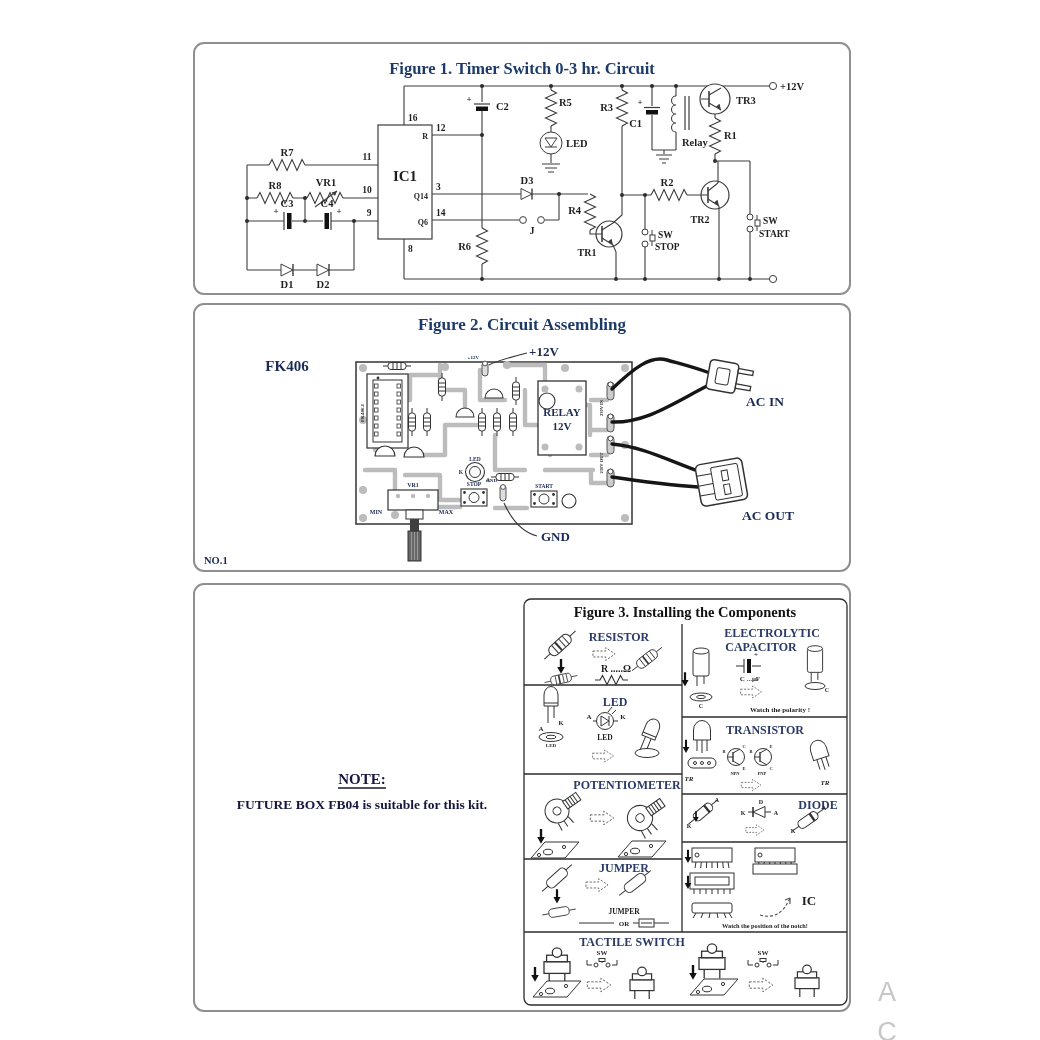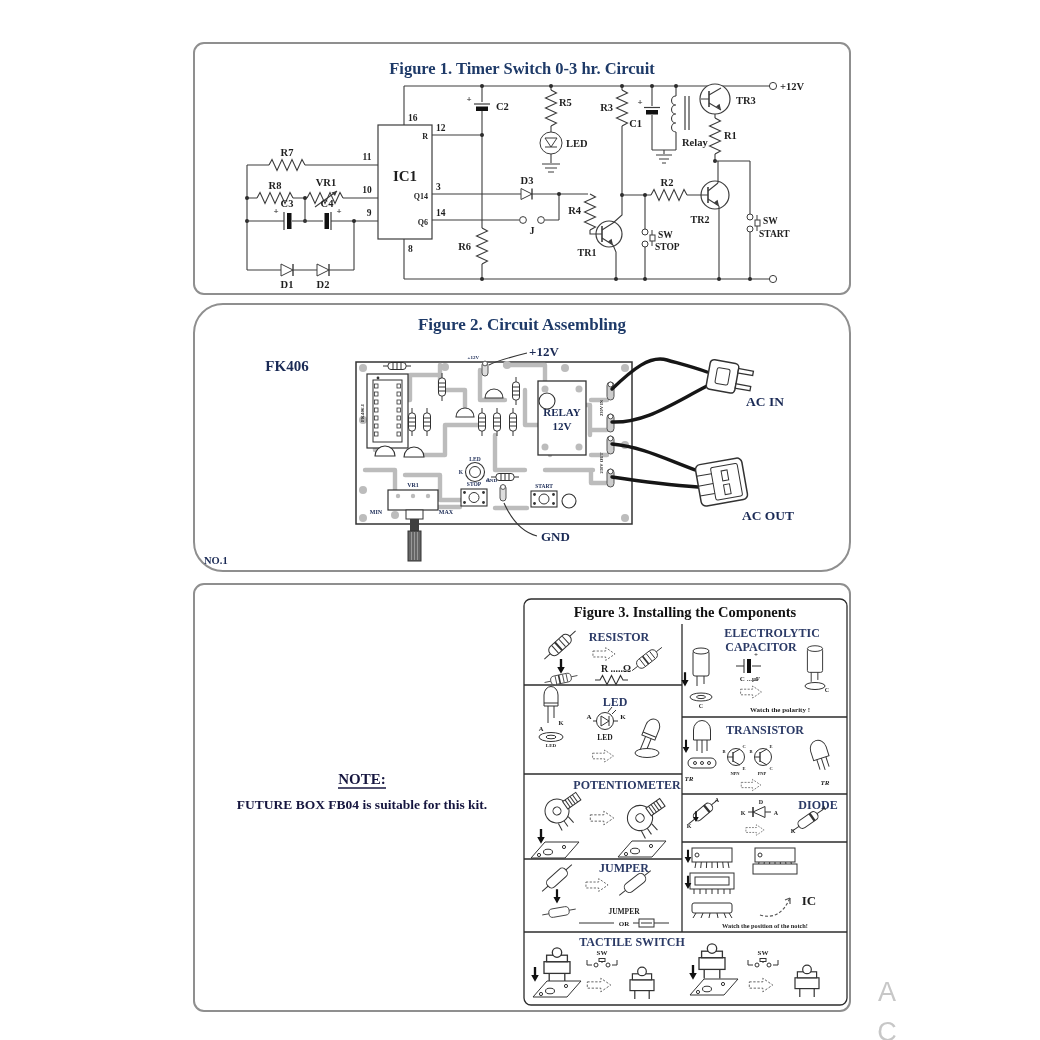--- a/index.html
+++ b/index.html
@@ -1,21 +1,21 @@
 <!DOCTYPE html>
 <html><head>
 <meta charset="utf-8">
 <style>
   html,body{margin:0;padding:0;background:#fff;}
   body{width:1040px;height:1040px;position:relative;overflow:hidden;
        font-family:"Liberation Serif","DejaVu Serif",serif;}
   .panel{position:absolute;left:193px;width:658px;box-sizing:border-box;
          border:2px solid #8f8f8f;border-radius:11px;background:#fff;}
   #panel1{top:42px;height:253px;text-decoration:underline;}
-  #panel2{top:303px;height:269px;border-radius:30px;}
+  #panel2{top:303px;height:269px;}
   #panel3{top:583px;height:429px;}
   .panel svg{position:absolute;left:0;top:0;width:100%;height:100%;}
   svg text{font-family:"Liberation Serif","DejaVu Serif",serif;font-weight:bold;fill:#1e1e1e;}
   .figtitle{fill:#1e3a68;}
   .sect{fill:#2b3a66;}
   .blk{fill:#111;}
   .navy{fill:#1a2a55;}
   .noteT{fill:#16163f;}
   .wire{stroke:#3c3c3c;stroke-width:1.1;fill:none;}
   .wire2{stroke:#333;stroke-width:1.1;fill:none;}

